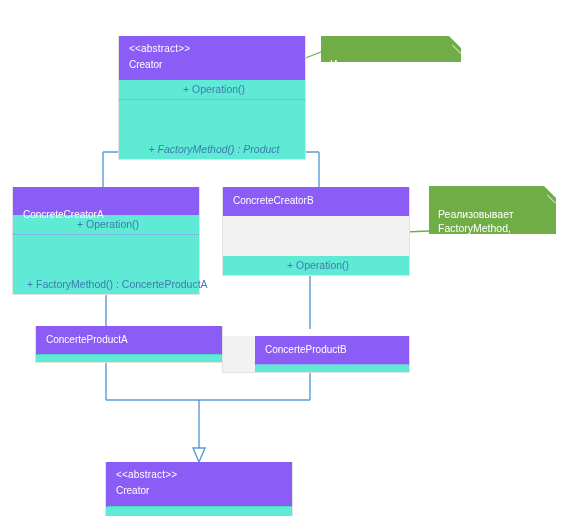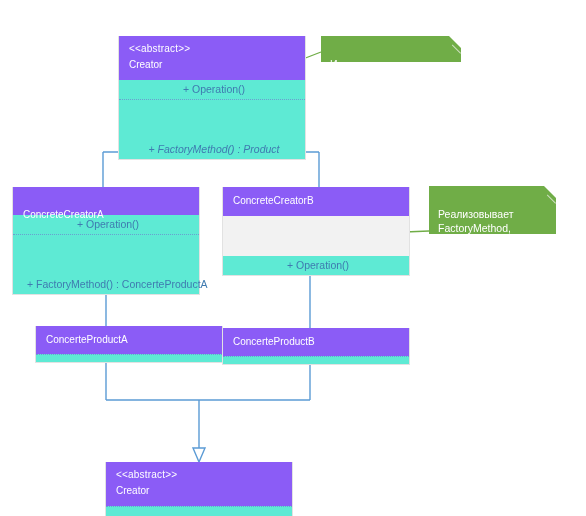--- a/index.html
+++ b/index.html
@@ -179,21 +179,21 @@
     </div>
   </div>
 
   <div class="uml-class" style="left:12px; top:326px; width:188px;margin-left:23px;">
     <div class="uml-header" style="height:28px; padding-top:5px;">
       <div class="uml-name">ConcerteProductA</div>
     </div>
     <div class="uml-body empty" style="height:8px;"></div>
   </div>
 
-  <div class="uml-class" style="left:222px; top:328px; width:188px;">
+  <div class="uml-class" style="left:222px; top:336px; width:188px;padding-left:32px;">
     <div class="uml-header" style="height:28px; padding-top:5px;">
       <div class="uml-name">ConcerteProductB</div>
     </div>
     <div class="uml-body empty" style="height:8px;"></div>
   </div>
 
   <div class="uml-class" style="left:105px; top:462px; width:188px;">
     <div class="uml-header" style="height:44px;">
       <div class="uml-stereotype">&lt;&lt;abstract&gt;&gt;</div>
       <div class="uml-name">Creator</div>

